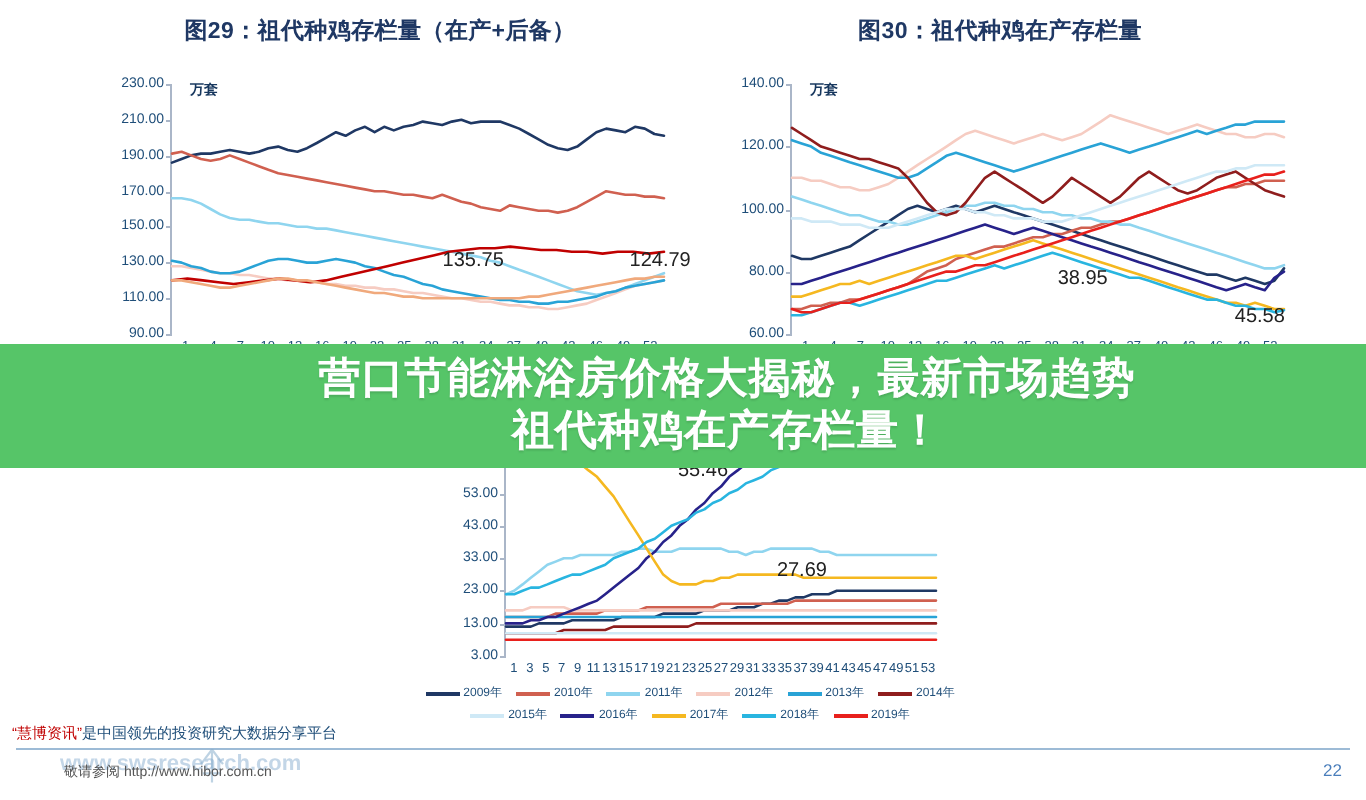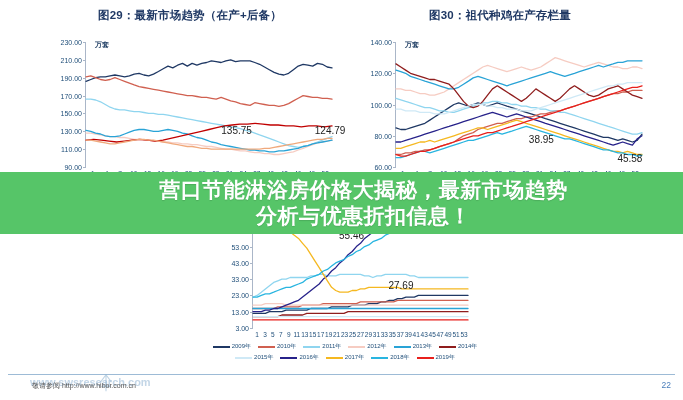--- a/index.html
+++ b/index.html
@@ -101,21 +101,21 @@
     position: absolute; right: 12px; top: 380px;
     font-size: 8.5px; color: #4a7ebb; white-space: nowrap;
   }
 </style>
 </head>
 <body>
 
 <div id="page">
 
   <div class="panel" id="panel29" style="left:40px; top:8px; width:300px; height:175px;">
-    <div class="panel-title">图29：最新市场趋势（在产+后备）</div>
+    <div class="panel-title">图29：祖代种鸡存栏量（在产+后备）</div>
     <div class="plot-wrap" id="plot29" style="position:absolute; left:0; top:22px; width:300px; height:150px;">
       <div class="axis-unit" style="left:55px; top:10px;">万套</div>
       <div id="y29">
           <div class="ytick" style="top: 12px; right: 258px;">230.00</div>
           <div class="tickmark" style="left: 43px; top: 12px;"></div>
           <div class="ytick" style="top: 29.8571px; right: 258px;">210.00</div>
           <div class="tickmark" style="left: 43px; top: 29.8571px;"></div>
           <div class="ytick" style="top: 47.7143px; right: 258px;">190.00</div>
           <div class="tickmark" style="left: 43px; top: 47.7143px;"></div>
           <div class="ytick" style="top: 65.5714px; right: 258px;">170.00</div>
@@ -337,23 +337,24 @@
         <span class="legend-label">2018年</span>
       </div>
       <div class="legend-item">
         <span class="legend-swatch" style="background: rgb(232, 32, 28);"></span>
         <span class="legend-label">2019年</span>
       </div>
     </div>
 
   <div id="banner">
     <div class="line">营口节能淋浴房价格大揭秘，最新市场趋势</div>
-    <div class="line">分析与优惠折扣信息！</div>
+    <div class="line">祖代种鸡在产存栏量！</div>
   </div>
 
+  <div id="hibor-tag"><span class="red">“慧博资讯”</span><span>是中国领先的投资研究大数据分享平台</span></div>
   <div id="footer-rule"></div>
   <div id="watermark">www.swsresearch.com</div>
   <svg id="wm-mark" viewBox="0 0 24 24">
     <path d="M12 3 L12 21 M12 3 L6 11 M12 3 L18 11 M7 16 L17 16" stroke="#7fa8c9" stroke-width="1.2" fill="none"></path>
   </svg>
   <div id="hibor-url">敬请参阅 http://www.hibor.com.cn</div>
   <div id="pageno">22</div>
 
 </div>
 

